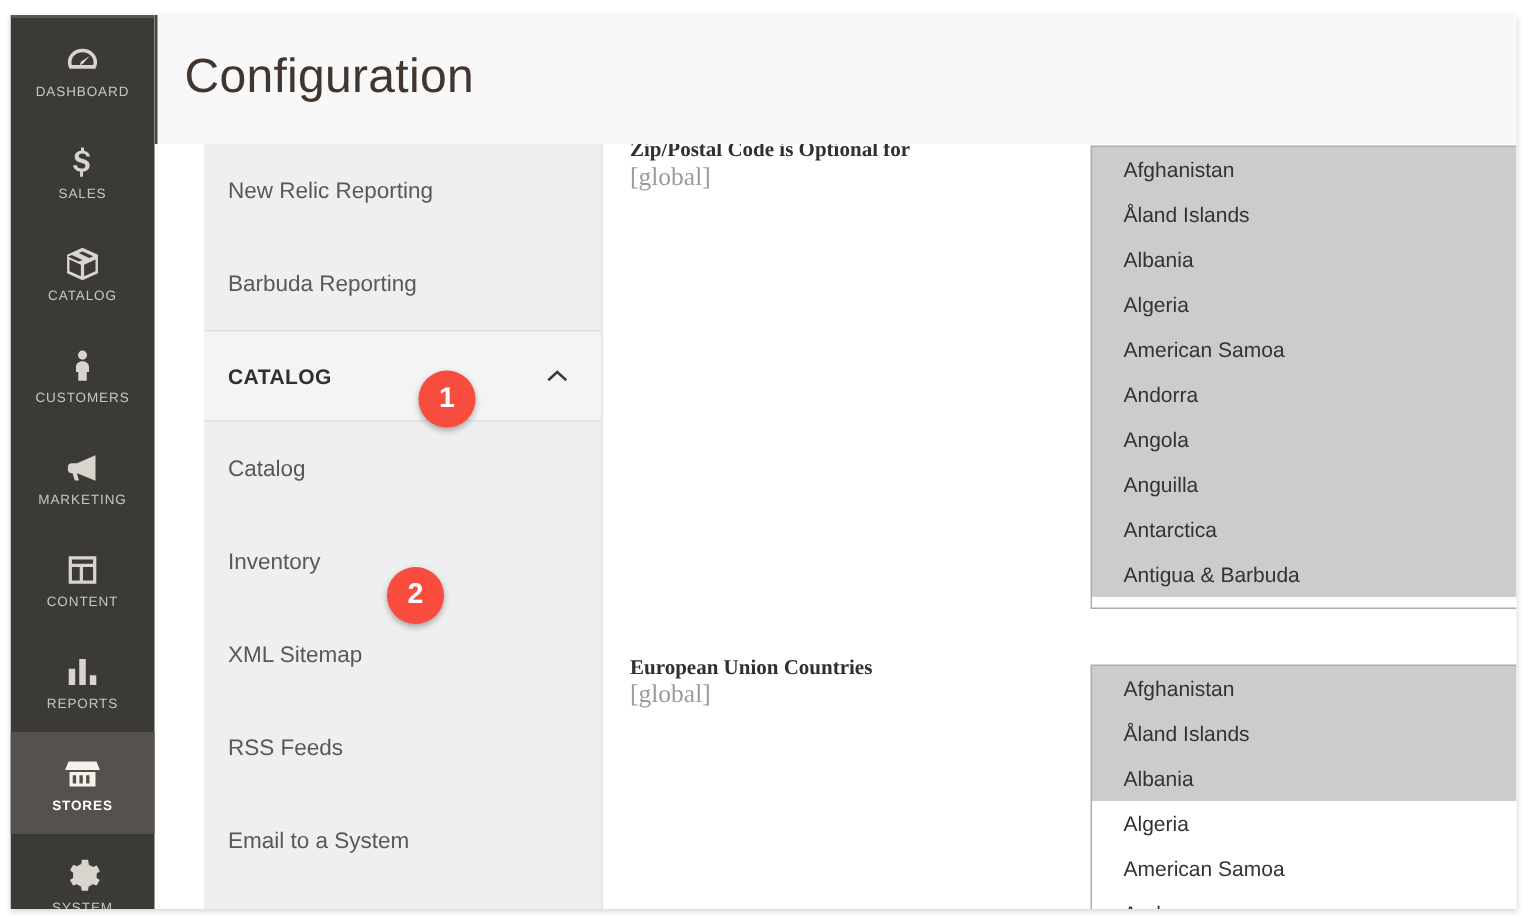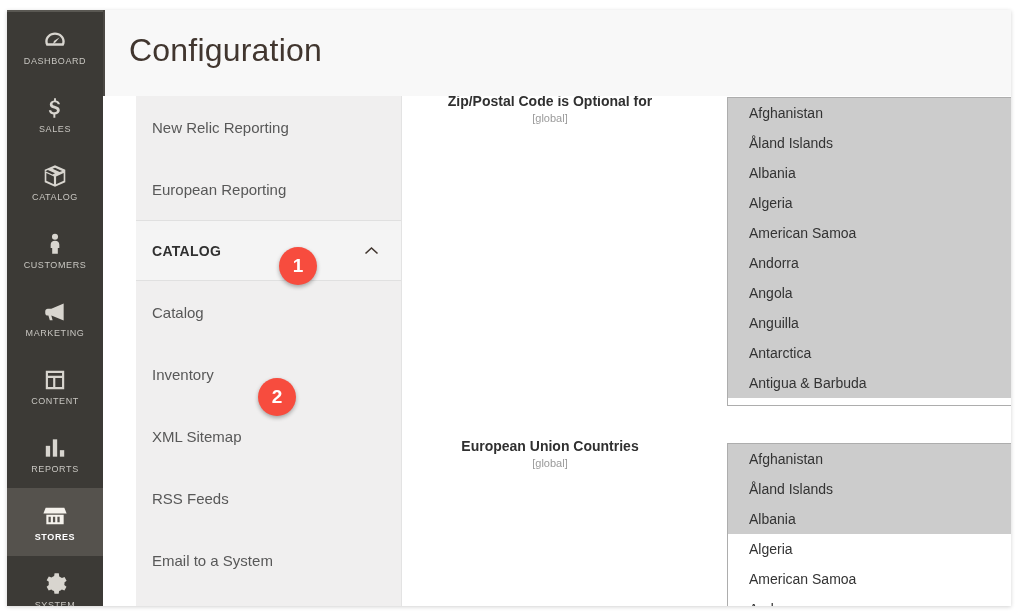--- a/index.html
+++ b/index.html
@@ -54,21 +54,21 @@
     position: absolute;
     left: 96px; top: 0;
     width: 908px; height: 86px;
     background: #f8f8f8;
     border-left: 2px solid #4b4844;
   }
   .page-title {
     position: absolute;
     left: 18px; top: 22px;
     font-size: 32px; font-weight: 300;
-    color: #41362f; letter-spacing: .2px; margin-left: 6px;
+    color: #41362f; letter-spacing: .2px;
   }
 
   
   .cfg-nav {
     position: absolute;
     left: 129px; top: 86px;
     width: 266px; height: 510px;
     background: #f0efef;
     border-right: 1px solid #e3e3e3;
     overflow: hidden;
@@ -102,27 +102,28 @@
   .content {
     position: absolute;
     left: 395px; top: 86px;
     width: 609px; height: 510px;
     background: #ffffff;
     overflow: hidden;
   }
   .field-label {
     position: absolute;
     width: 260px;
-    text-align: center;
+    text-align: left;
     font-size: 14px; font-weight: 700; color: #303030;
     line-height: 18px;
+    font-family: Liberation Serif, serif;
   }
   .field-scope {
     display: block;
-    font-size: 11px; font-weight: 400; color: #9b9b9b;
+    font-size: 17px; font-weight: 400; color: #9b9b9b;
     line-height: 16px;
   }
   .multiselect {
     position: absolute;
     background: #ffffff;
     border: 1px solid #adadad;
     overflow: hidden;
   }
   .ms-opt {
     height: 30px;
@@ -232,21 +233,21 @@
           <span class="rail-label">System</span>
         </div>
       </nav>
 
     <header class="page-head">
       <h1 class="page-title">Configuration</h1>
     </header>
 
     <aside class="cfg-nav" id="cfgNav">
         <div class="nav-link">New Relic Reporting</div>
-        <div class="nav-link">European Reporting</div>
+        <div class="nav-link">Barbuda Reporting</div>
         <div class="nav-sec">
           <span>CATALOG</span>
           <span class="chev">
             <svg viewBox="0 0 15 10">
               <polyline points="1.5,7.5 7.5,2 13.5,7.5"></polyline>
             </svg>
           </span>
         </div>
         <div class="nav-link">Catalog</div>
         <div class="nav-link">Inventory</div>

